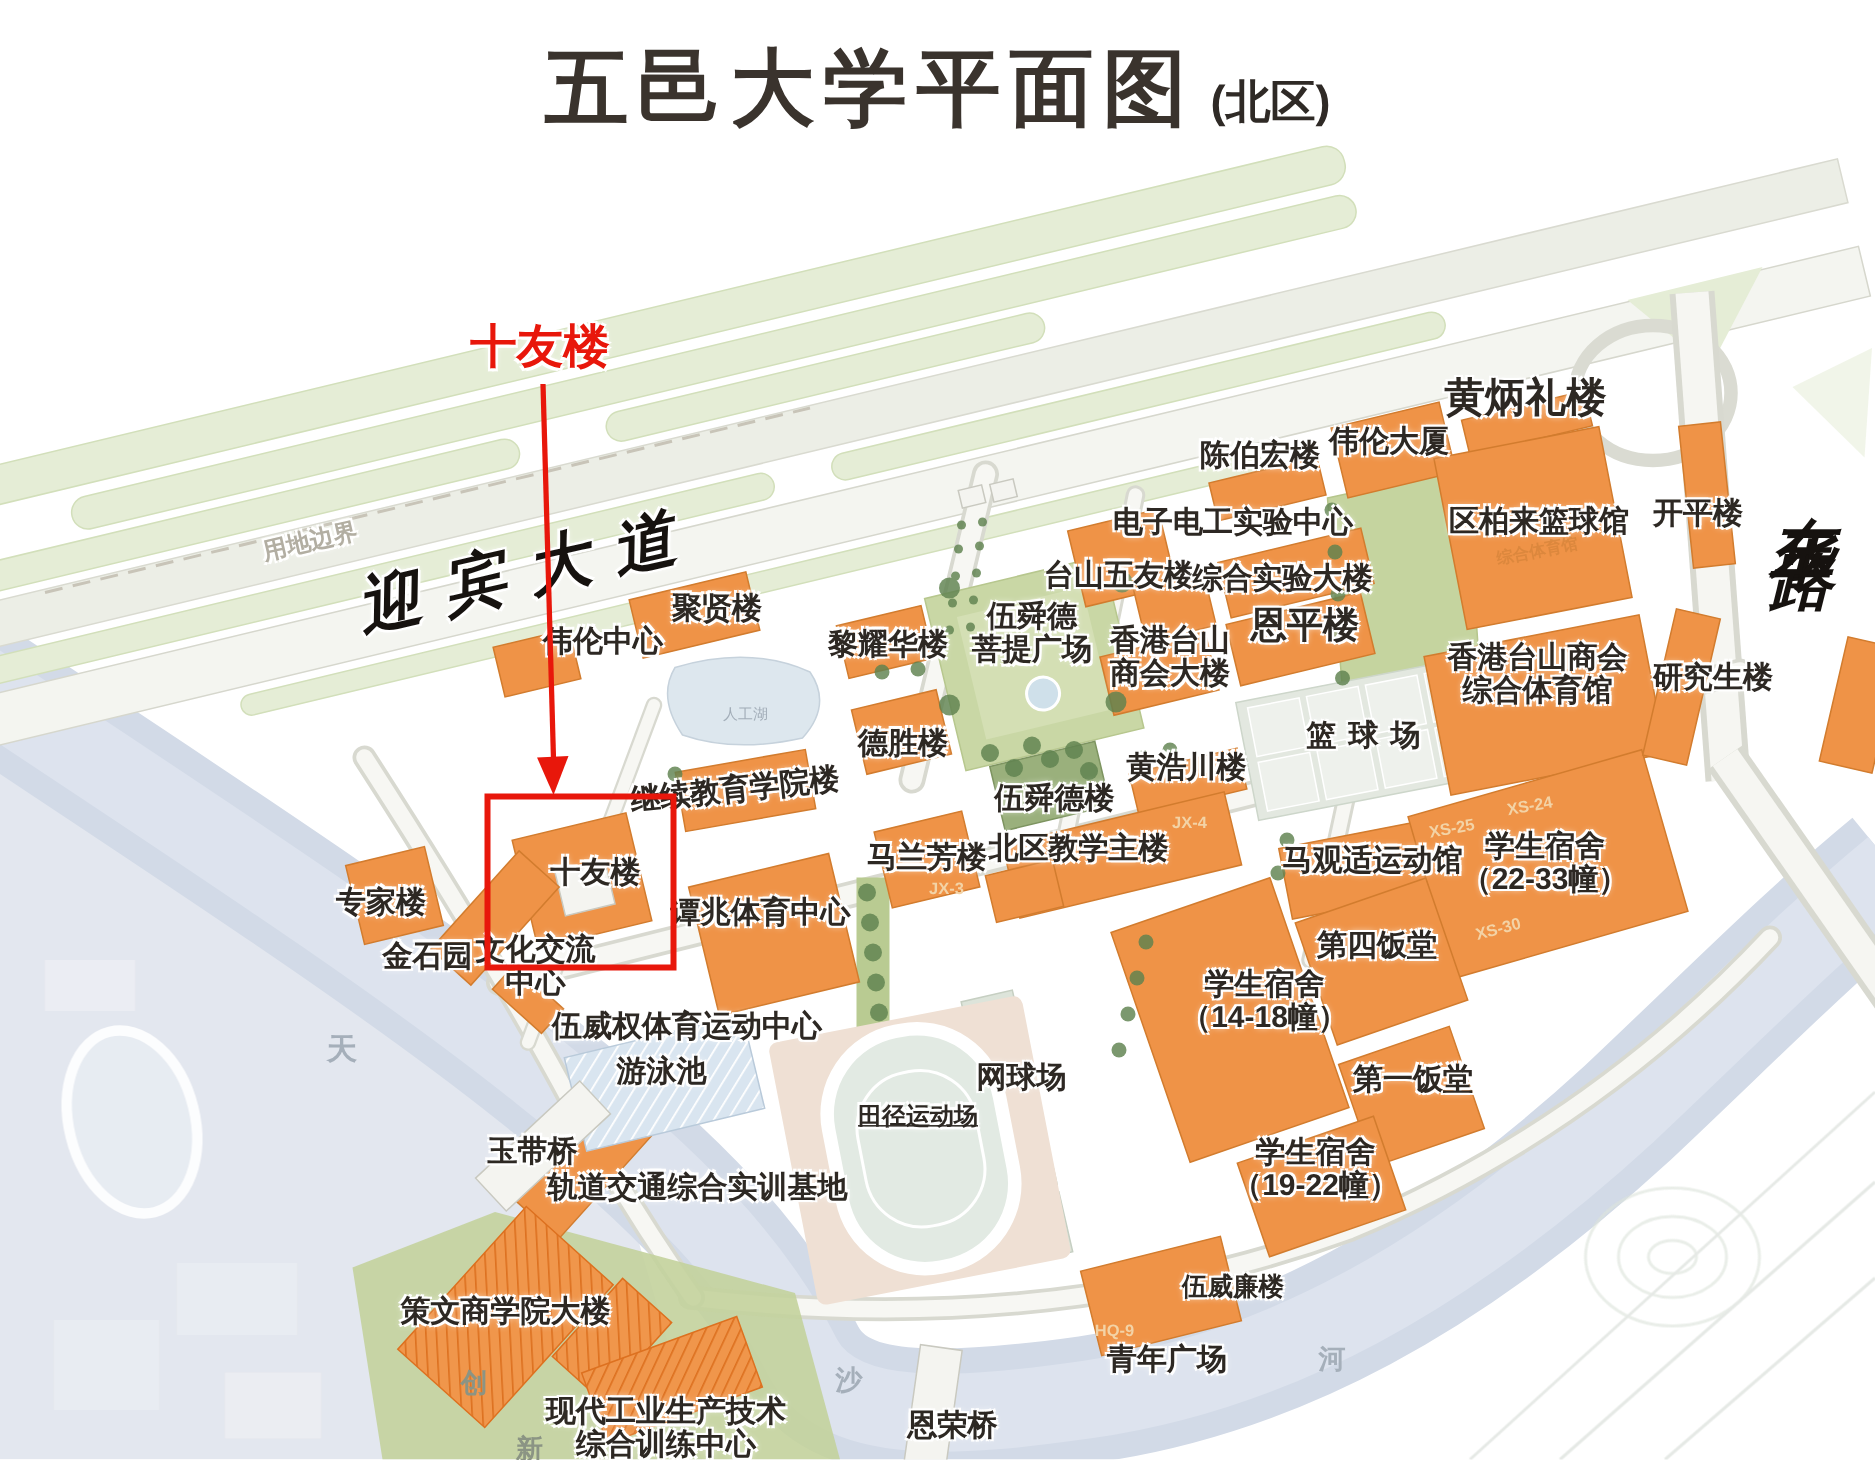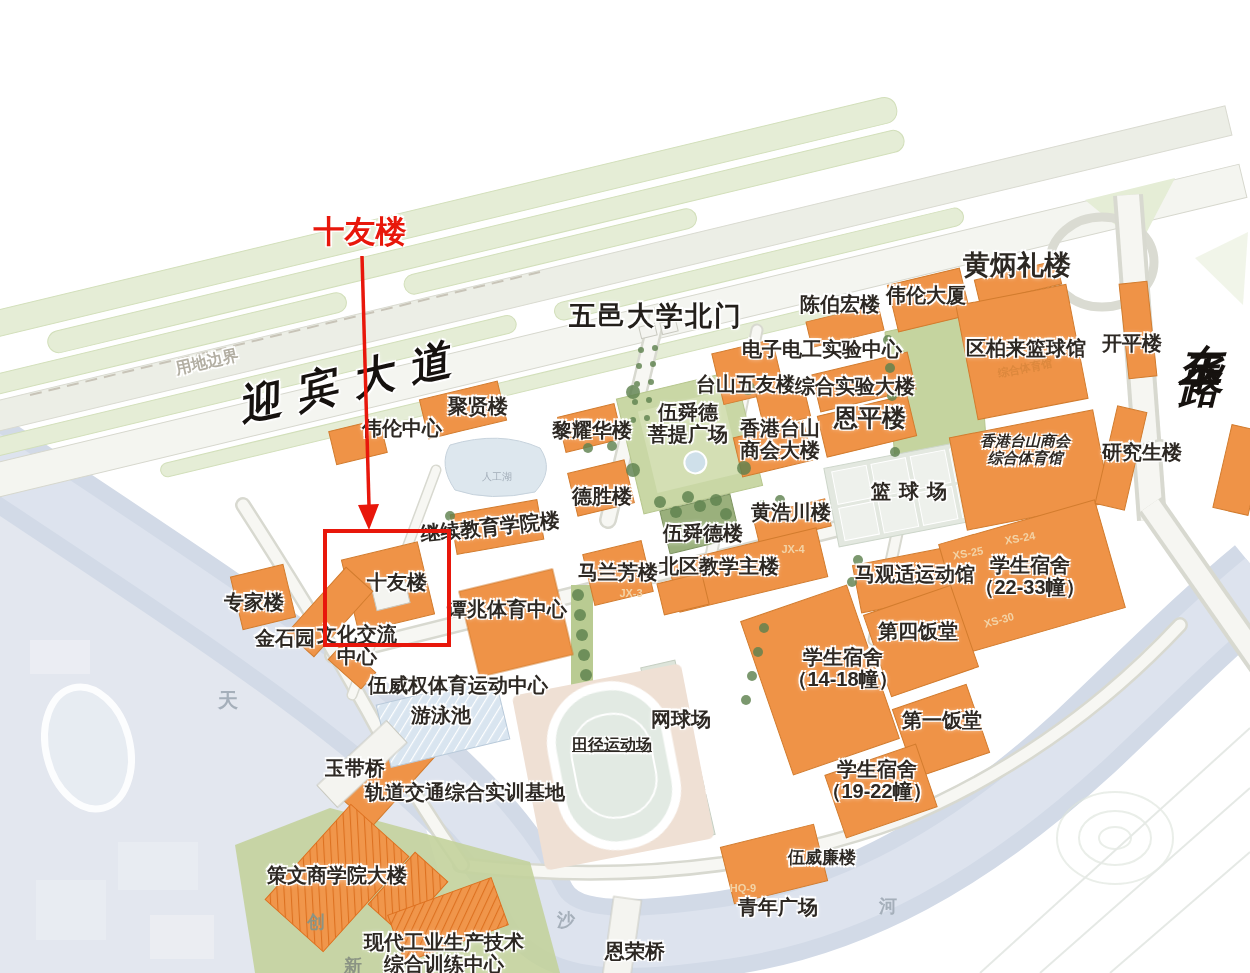--- a/index.html
+++ b/index.html
@@ -23,20 +23,23 @@
   .onbld{color:#cd7f35;opacity:.55;text-shadow:none;}
   .pond{color:#a2adb8;text-shadow:none;font-weight:normal;}
   #hl-rect{position:absolute;border:4px solid #e8170b;z-index:30;}
   #arrowsvg{position:absolute;left:0;top:0;z-index:30;pointer-events:none;}
 </style>
 </head>
 <body>
 
 <div id="stage">
 
+  <div id="header">
+    <span class="t">五邑大学平面图</span><span class="s">(北区)</span>
+  </div>
 
   <svg id="mapsvg" width="1250" height="973" viewBox="0 0 1250 973">
     <defs>
       <pattern id="hatch" width="7" height="7" patternUnits="userSpaceOnUse" patternTransform="rotate(45)">
         <rect width="7" height="7" fill="#f0964b"></rect>
         <line x1="0" y1="0" x2="0" y2="7" stroke="#dd7120" stroke-width="2.2"></line>
       </pattern>
       <pattern id="pool" width="8" height="8" patternUnits="userSpaceOnUse" patternTransform="rotate(45)">
         <rect width="8" height="8" fill="#d9e5f0"></rect>
         <line x1="0" y1="0" x2="0" y2="8" stroke="#ffffff" stroke-width="2.4"></line>
@@ -228,39 +231,38 @@
         <circle cx="858" cy="560" r="5"></circle>
         <circle cx="852" cy="582" r="5"></circle>
       </g>
   </svg>
 
   <div id="labels">
       <div class="lbl red" style="left: 360px; top: 232px; font-size: 31px; transform: translate(-50%, -50%) rotate(0deg);">十友楼</div>
       <div class="lbl road" style="left: 352px; top: 382px; font-size: 42px; letter-spacing: 16px; transform: translate(-50%, -50%) rotate(-13deg);">迎宾大道</div>
       <div class="lbl road roadv" style="left: 1199px; top: 325px; font-size: 42px; letter-spacing: 8px; transform: translate(-50%, -50%) rotate(0deg);">东华二路</div>
       <div class="lbl boundary" style="left: 207px; top: 362px; font-size: 16px; transform: translate(-50%, -50%) rotate(-13deg);">用地边界</div>
-      <div class="lbl gate" style="left: 656px; top: 316px; font-size: 27px; letter-spacing: 2px; transform: translate(-50%, -50%) rotate(0deg);">五邑大学北门</div>
       <div class="lbl bld" style="left: 1017px; top: 265px; font-size: 27px; transform: translate(-50%, -50%) rotate(0deg);">黄炳礼楼</div>
       <div class="lbl bld" style="left: 840px; top: 304px; font-size: 20px; transform: translate(-50%, -50%) rotate(0deg);">陈伯宏楼</div>
       <div class="lbl bld" style="left: 926px; top: 295px; font-size: 20px; transform: translate(-50%, -50%) rotate(0deg);">伟伦大厦</div>
       <div class="lbl bld" style="left: 1132px; top: 343px; font-size: 20px; transform: translate(-50%, -50%) rotate(0deg);">开平楼</div>
       <div class="lbl bld" style="left: 1026px; top: 348px; font-size: 20px; transform: translate(-50%, -50%) rotate(0deg);">区柏来篮球馆</div>
       <div class="lbl bld" style="left: 822px; top: 349px; font-size: 20px; transform: translate(-50%, -50%) rotate(0deg);">电子电工实验中心</div>
       <div class="lbl bld" style="left: 746px; top: 384px; font-size: 20px; transform: translate(-50%, -50%) rotate(0deg);">台山五友楼</div>
       <div class="lbl bld" style="left: 855px; top: 386px; font-size: 20px; transform: translate(-50%, -50%) rotate(0deg);">综合实验大楼</div>
       <div class="lbl bld" style="left: 870px; top: 418px; font-size: 24px; transform: translate(-50%, -50%) rotate(0deg);">恩平楼</div>
       <div class="lbl bld" style="left: 780px; top: 439px; font-size: 20px; transform: translate(-50%, -50%) rotate(0deg);">香港台山
 商会大楼</div>
       <div class="lbl bld" style="left: 688px; top: 423px; font-size: 20px; transform: translate(-50%, -50%) rotate(0deg);">伍舜德
 菩提广场</div>
       <div class="lbl bld" style="left: 478px; top: 406px; font-size: 20px; transform: translate(-50%, -50%) rotate(0deg);">聚贤楼</div>
       <div class="lbl bld" style="left: 402px; top: 428px; font-size: 20px; transform: translate(-50%, -50%) rotate(0deg);">伟伦中心</div>
       <div class="lbl bld" style="left: 592px; top: 430px; font-size: 20px; transform: translate(-50%, -50%) rotate(0deg);">黎耀华楼</div>
       <div class="lbl bld" style="left: 1142px; top: 452px; font-size: 20px; transform: translate(-50%, -50%) rotate(0deg);">研究生楼</div>
-      <div class="lbl bld" style="left: 1025px; top: 450px; font-size: 15px; transform: translate(-50%, -50%) rotate(0deg); font-style: italic;">香港台山商会
+      <div class="lbl bld" style="left: 1025px; top: 450px; font-size: 20px; transform: translate(-50%, -50%) rotate(0deg);">香港台山商会
 综合体育馆</div>
       <div class="lbl bld" style="left: 913px; top: 491px; font-size: 20px; letter-spacing: 8px; transform: translate(-50%, -50%) rotate(0deg);">篮球场</div>
       <div class="lbl bld" style="left: 602px; top: 496px; font-size: 20px; transform: translate(-50%, -50%) rotate(0deg);">德胜楼</div>
       <div class="lbl bld" style="left: 791px; top: 512px; font-size: 20px; transform: translate(-50%, -50%) rotate(0deg);">黄浩川楼</div>
       <div class="lbl bld" style="left: 703px; top: 533px; font-size: 20px; transform: translate(-50%, -50%) rotate(0deg);">伍舜德楼</div>
       <div class="lbl bld" style="left: 719px; top: 566px; font-size: 20px; transform: translate(-50%, -50%) rotate(0deg);">北区教学主楼</div>
       <div class="lbl bld" style="left: 618px; top: 572px; font-size: 20px; transform: translate(-50%, -50%) rotate(0deg);">马兰芳楼</div>
       <div class="lbl bld" style="left: 915px; top: 574px; font-size: 20px; transform: translate(-50%, -50%) rotate(0deg);">马观适运动馆</div>
       <div class="lbl bld" style="left: 1030px; top: 576px; font-size: 20px; transform: translate(-50%, -50%) rotate(0deg);">学生宿舍
 （22-33幢）</div>

